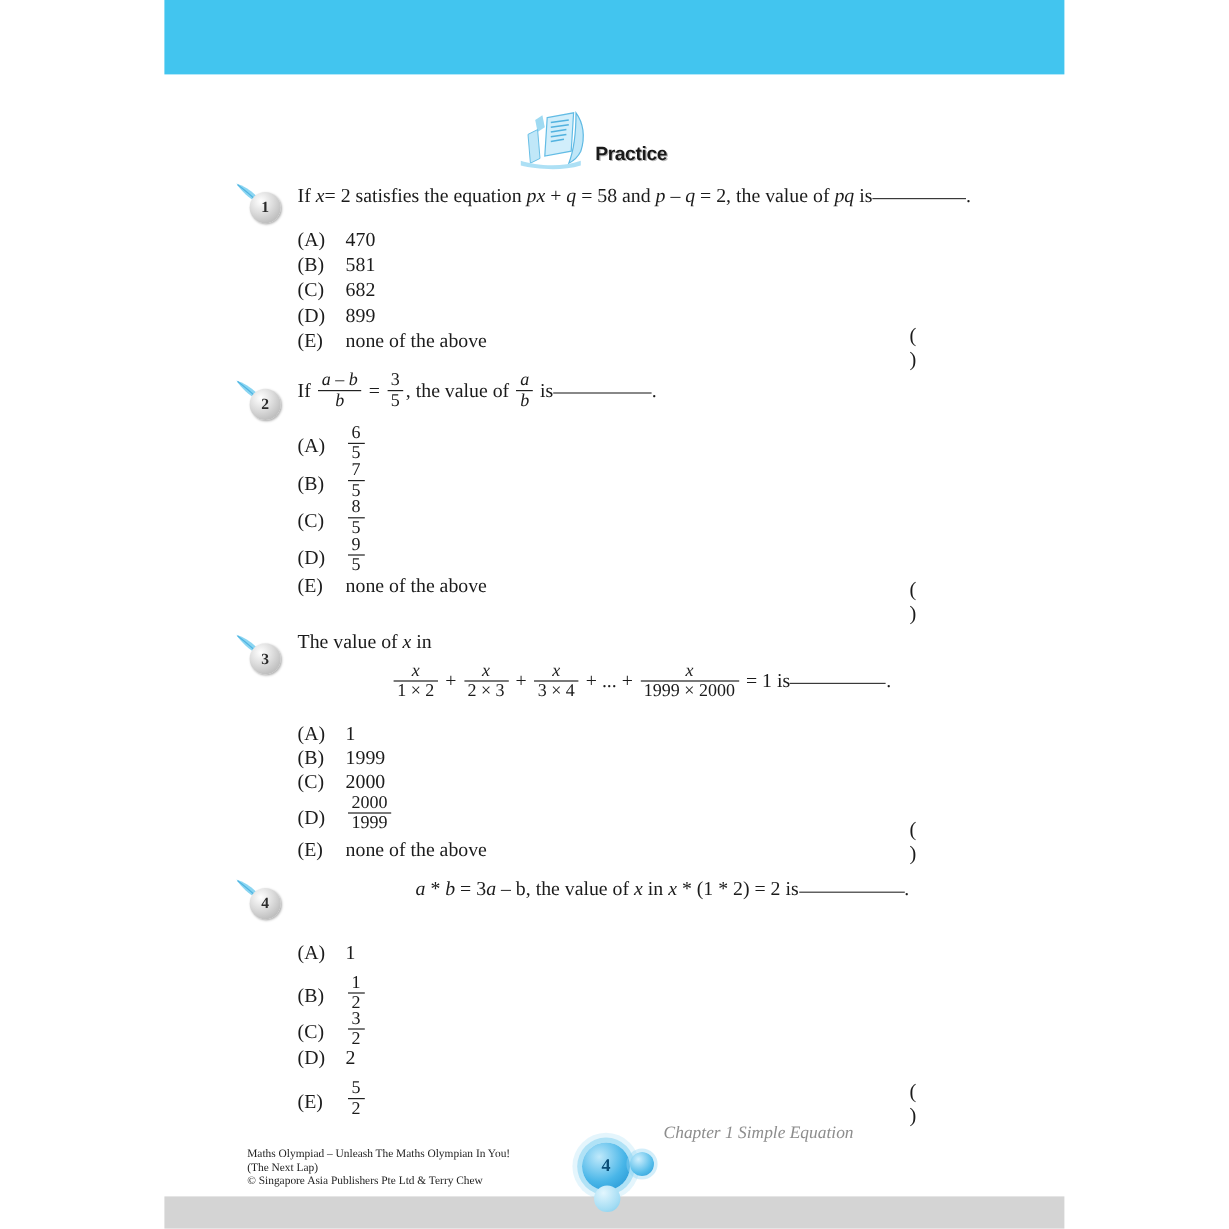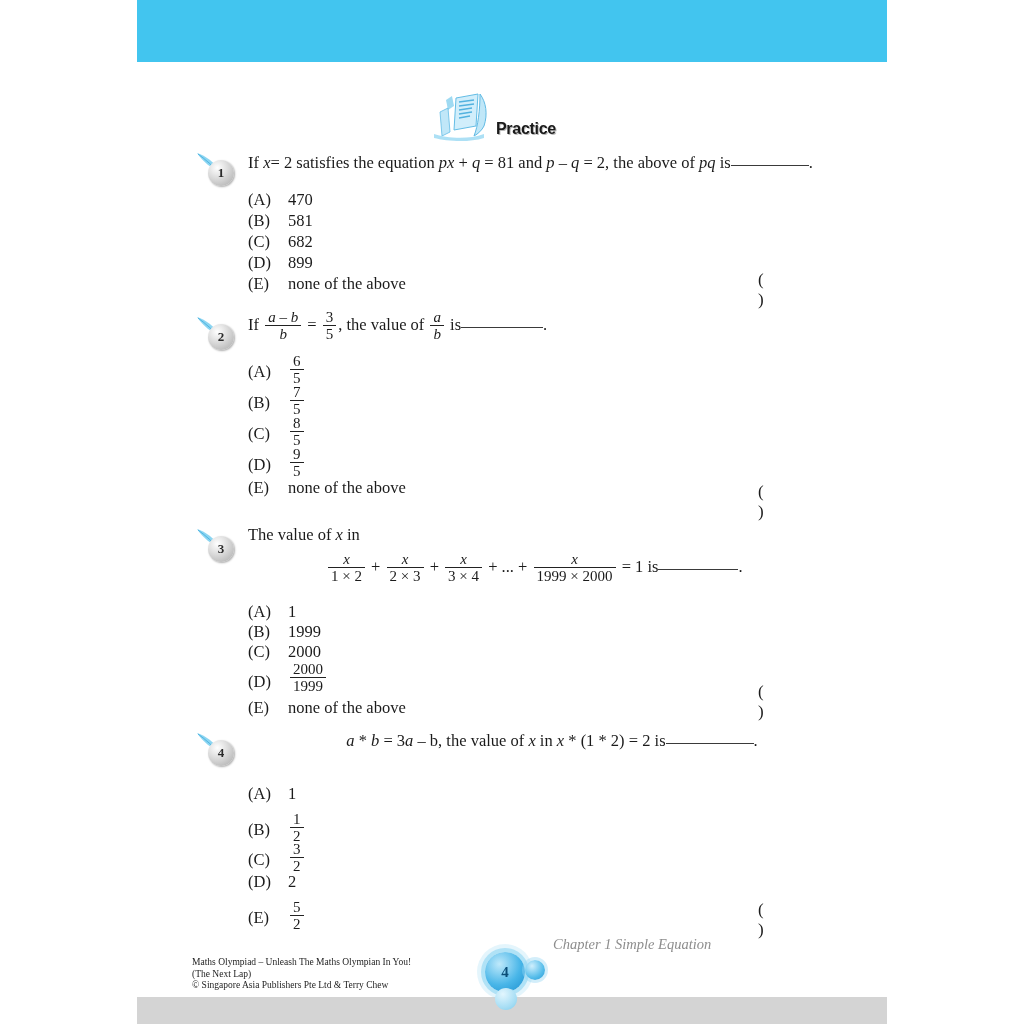--- a/index.html
+++ b/index.html
@@ -99,21 +99,21 @@
   }
   .opt .val { position: absolute; left: 40px; top: 0px; white-space: nowrap; }
 
   .brackets {
     position: absolute; font-size: 17px; color: #1b1b1b;
     letter-spacing: 30px;
   }
 
   
   .footer-credit {
-    position: absolute; left: 192px; top: 957px;
+    position: absolute; left: 206px; top: 957px;
     font-size: 9.5px; line-height: 11.5px; color: #1d1d1d;
     font-family: "Liberation Serif", serif;
   }
   .page-bubble { position: absolute; left: 473px; top: 946px; width: 84px; height: 70px; }
   .bubble-main {
     position: absolute; left: 12px; top: 6px; width: 40px; height: 40px;
     border-radius: 50%;
     background: radial-gradient(circle at 36% 30%, #bfe9fb 0%, #49b6e8 55%, #1b8fd0 100%);
     box-shadow: 0 0 0 4px rgba(120,205,240,0.48), 0 0 0 8px rgba(165,222,245,0.30);
   }
@@ -171,26 +171,26 @@
       <div class="disc"></div>
       <div class="num">1</div>
     </div>
     <div class="q-body">
       <div class="q-stem">
         <span>If</span>
         <span class="mi">x</span><span>= 2 satisfies the equation</span>
         <span class="mi">px</span>
         <span>+</span>
         <span class="mi">q</span>
-        <span>= 81</span>
+        <span>= 58</span>
         <span>and</span>
         <span class="mi">p</span>
         <span>–</span>
         <span class="mi">q</span>
-        <span>= 2, the above of</span>
+        <span>= 2, the value of</span>
         <span class="mi">pq</span>
         <span>is</span><span class="blank blank-w1"></span><span>.</span>
       </div>
     </div>
     <div class="opts" style="top:38px;">
       <div class="opt" style="height:21px;">
         <span class="tag">(A)</span>
         <span class="val">470</span>
       </div>
       <div class="opt" style="height:21px;">

